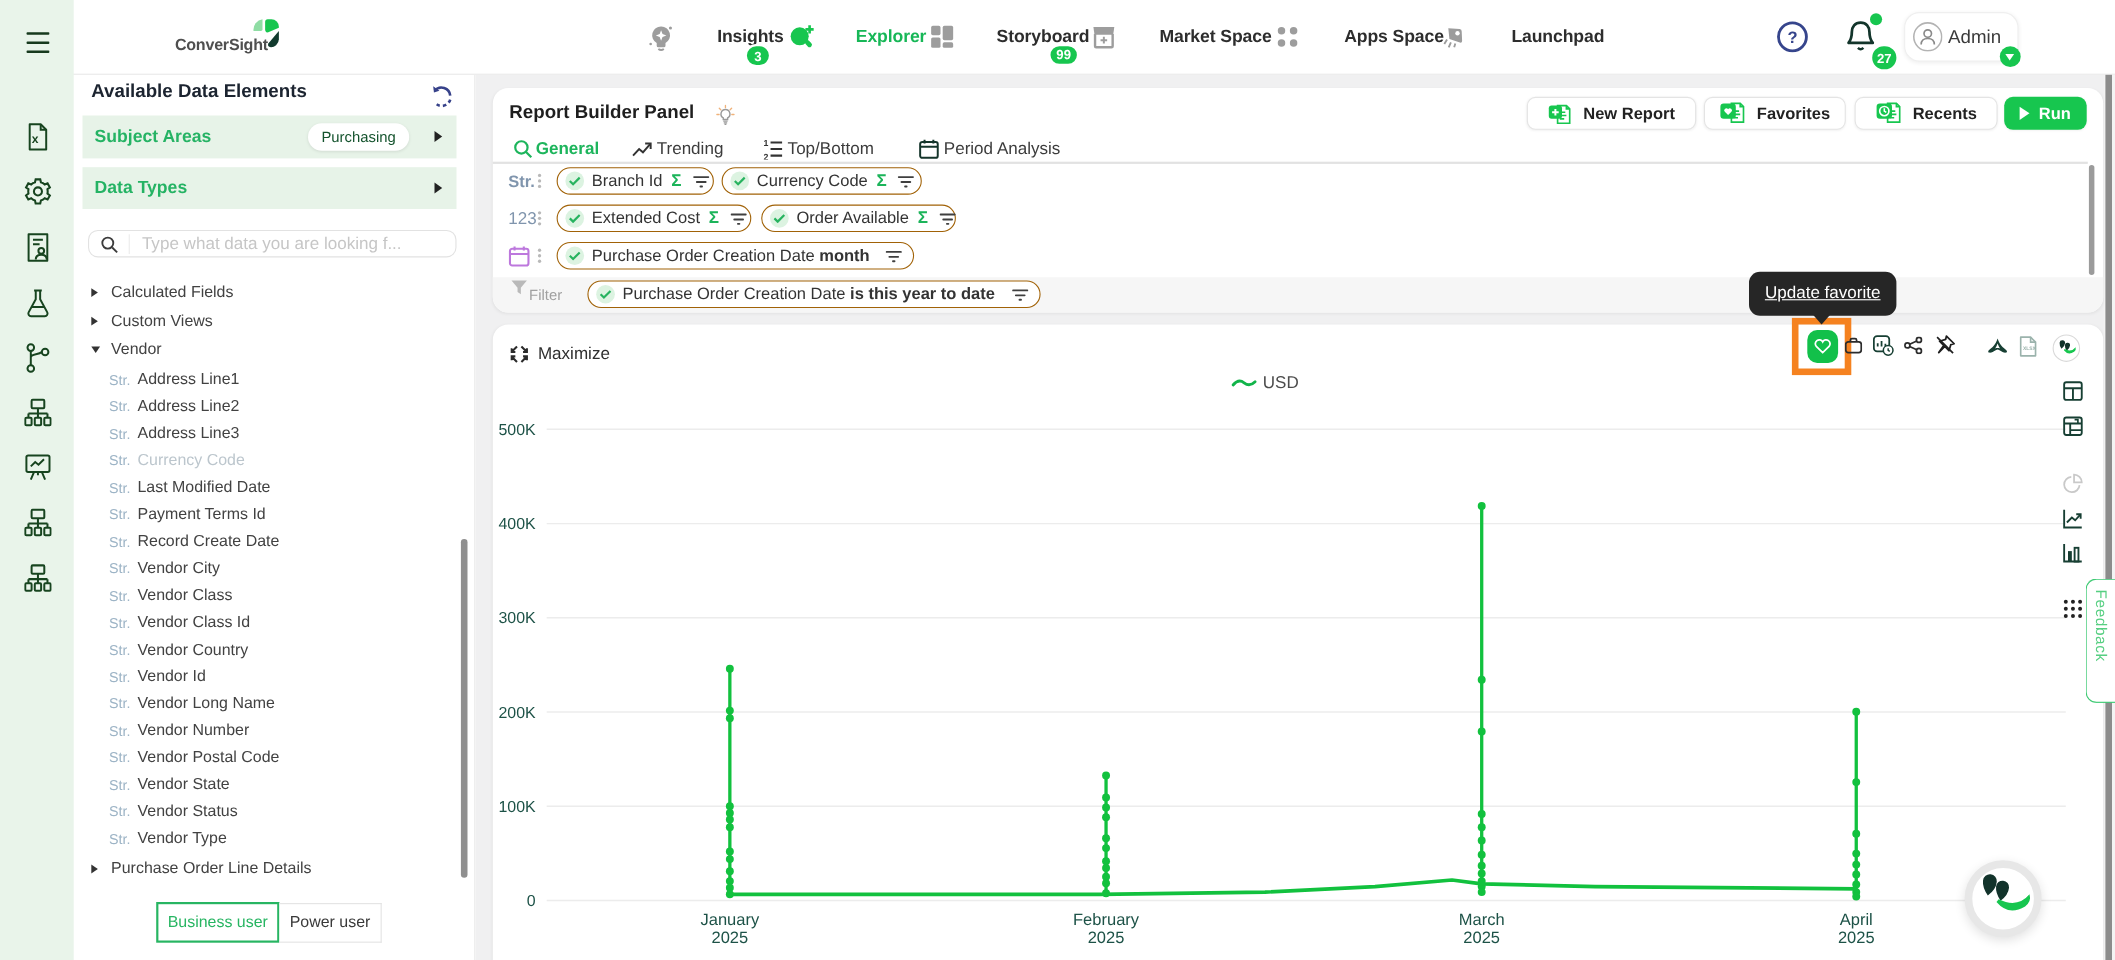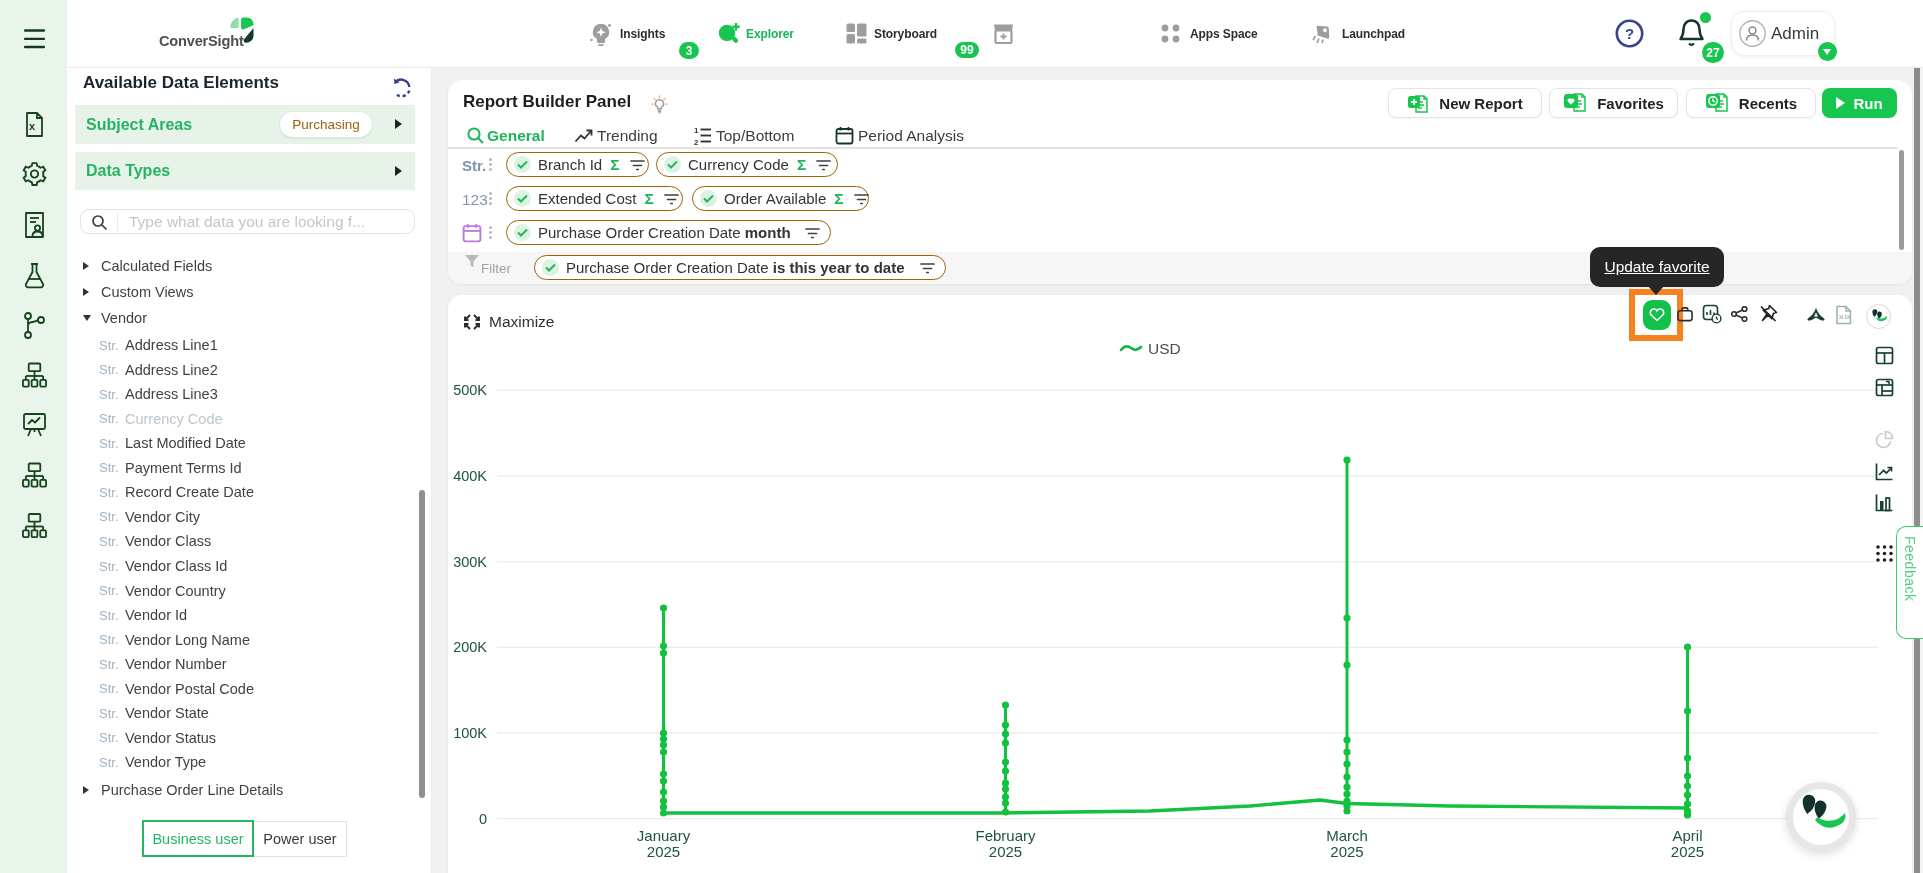--- a/index.html
+++ b/index.html
@@ -4,21 +4,21 @@
 <style>
 * { margin:0; padding:0; box-sizing:border-box; }
 html,body { width:1923px; height:873px; overflow:hidden; }
 body { font-family:"Liberation Sans", sans-serif; background:#fff; position:relative; }
 .abs { position:absolute; }
 #rail { left:0; top:0; width:67px; height:873px; background:#e9f4ea; z-index:5; }
 #topbar { left:0; top:0; width:1923px; height:68px; background:#fff; border-bottom:1px solid #e9e9e9; z-index:4; }
 #sidebar { left:67px; top:68px; width:365px; height:805px; background:#fff; border-right:1px solid #ededed; z-index:3; }
 #main { left:432px; top:68px; width:1491px; height:805px; background:#f0f0f1; z-index:1; }
 .card { position:absolute; background:#fff; border-radius:14px; box-shadow:0 1px 3px rgba(0,0,0,0.06); }
-.navitem { position:absolute; top:0; height:68px; display:flex; align-items:center; font-size:12px; font-weight:bold; color:#2d2d2d; letter-spacing:-0.1px; }
+.navitem { position:absolute; top:0; height:68px; display:flex; align-items:center; font-size:16px; font-weight:bold; color:#2d2d2d; letter-spacing:-0.1px;margin-left:32px; }
 .badge { position:absolute; background:#17c64f; color:#fff; font-weight:bold; border-radius:9px; display:flex; align-items:center; justify-content:center; border:2px solid #fff; }
 .greenbar { position:absolute; left:75px; width:340px; background:#e7f3e8; display:flex; align-items:center; }
 .greenbar .t { color:#25b364; font-weight:bold; font-size:16px; margin-left:11px; }
 .arrowr { width:0; height:0; border-top:5px solid transparent; border-bottom:5px solid transparent; border-left:7px solid #222; position:absolute; }
 .treerow { position:absolute; left:83px; width:330px; height:24px; display:flex; align-items:center; font-size:14.5px; color:#424242; }
 .tri { width:0; height:0; border-top:4.5px solid transparent; border-bottom:4.5px solid transparent; border-left:6px solid #333; margin-right:12px; }
 .trid { width:0; height:0; border-left:4.5px solid transparent; border-right:4.5px solid transparent; border-top:6px solid #333; margin-right:10px; }
 .strtag { color:#9db4c6; font-size:13px; width:25px; margin-right:1px; }
 .chip { position:absolute; height:25px; background:#fff; border:1px solid #a16207; border-radius:13px; display:flex; align-items:center; font-size:15px; color:#333; white-space:nowrap; }
 .chip .chk { width:17px; height:17px; border-radius:50%; background:#dcf3e1; margin:0 7px 0 7px; display:flex; align-items:center; justify-content:center; flex:none; }
@@ -149,20 +149,21 @@
 <div class="navitem" style="left:874px">Storyboard</div>
 <svg class="abs" style="left:845px;top:22px" width="23" height="23" viewBox="0 0 23 23">
       <g fill="#9d9d9d">
         <rect x="1.5" y="1.5" width="8.5" height="8.5" rx="1.5"></rect>
         <rect x="1.5" y="12" width="8.5" height="9.5" rx="1.5"></rect>
         <rect x="12" y="1.5" width="9.5" height="13" rx="1.5"></rect>
         <rect x="12" y="16.5" width="9.5" height="5" rx="1.5"></rect>
       </g>
     </svg>
 <div class="badge" style="left:953px;top:40px;width:28px;height:20px;font-size:12px;border-radius:10px;">99</div>
+<div class="navitem" style="left:1022px">Market Space</div>
 <svg class="abs" style="left:992px;top:22px" width="23" height="23" viewBox="0 0 23 23">
       <path d="M2 2.5 h19 l-1 7 H3 Z" fill="#9d9d9d"></path>
       <path d="M3.5 9 v11 a1 1 0 0 0 1 1 h14 a1 1 0 0 0 1-1 V9" fill="none" stroke="#9d9d9d" stroke-width="2.2"></path>
       <path d="M11.5 11.5 v6 M8.5 14.5 h6" stroke="#9d9d9d" stroke-width="1.8"></path>
     </svg>
 <div class="navitem" style="left:1190px">Apps Space</div>
 <svg class="abs" style="left:1160px;top:23px" width="21" height="21" viewBox="0 0 21 21">
       <g fill="#9d9d9d">
         <circle cx="5" cy="5" r="3.4"></circle>
         <circle cx="16" cy="5" r="3.4"></circle>
@@ -204,21 +205,21 @@
 <div class="abs" style="left:83px;top:73px;font-size:17px;font-weight:bold;color:#1c2430;z-index:6;">Available Data Elements</div>
 <svg class="abs" style="left:391px;top:77px;z-index:6" width="21" height="22" viewBox="0 0 21 22">
     <g fill="none" stroke="#37428a" stroke-width="2.4">
       <path d="M4.2 5.5 A8 8 0 0 1 18.3 10"></path>
       <path d="M18.3 13.5 A8 8 0 0 1 6 17.8" stroke-dasharray="3.2 2.8"></path>
     </g>
     <path d="M8.5 5.5 L3.5 7 L2.8 1.5 Z" fill="#37428a"></path>
   </svg>
 <div class="greenbar" style="top:105px;height:39px;z-index:6;">
     <span class="t">Subject Areas</span>
-  <div class="abs" style="left:205px;top:7px;width:92px;height:25px;background:#fff;border-radius:13px;box-shadow:0 1px 3px rgba(0,0,0,0.1);display:flex;align-items:center;justify-content:center;font-size:13.5px;color:#a16207;">Purchasing</div>
+  <div class="abs" style="left:205px;top:7px;width:92px;height:25px;background:#fff;border-radius:13px;box-shadow:0 1px 3px rgba(0,0,0,0.1);display:flex;align-items:center;justify-content:center;font-size:13.5px;color:#14532d;">Purchasing</div>
   <div class="arrowr" style="left:320px;top:14px;"></div>
 </div>
 <div class="greenbar" style="top:152px;height:38px;z-index:6;">
     <span class="t">Data Types</span>
   <div class="arrowr" style="left:320px;top:14px;"></div>
 </div>
 <div class="abs" style="left:80px;top:209px;width:335px;height:25px;border:1px solid #e2e2e2;border-radius:9px;z-index:6;background:#fff;">
   <svg class="abs" style="left:10px;top:4px" width="17" height="17" viewBox="0 0 17 17">
       <circle cx="7" cy="7" r="5" fill="none" stroke="#3c3c3c" stroke-width="1.7"></circle>
       <line x1="11" y1="11" x2="15.5" y2="15.5" stroke="#3c3c3c" stroke-width="1.7"></line>

